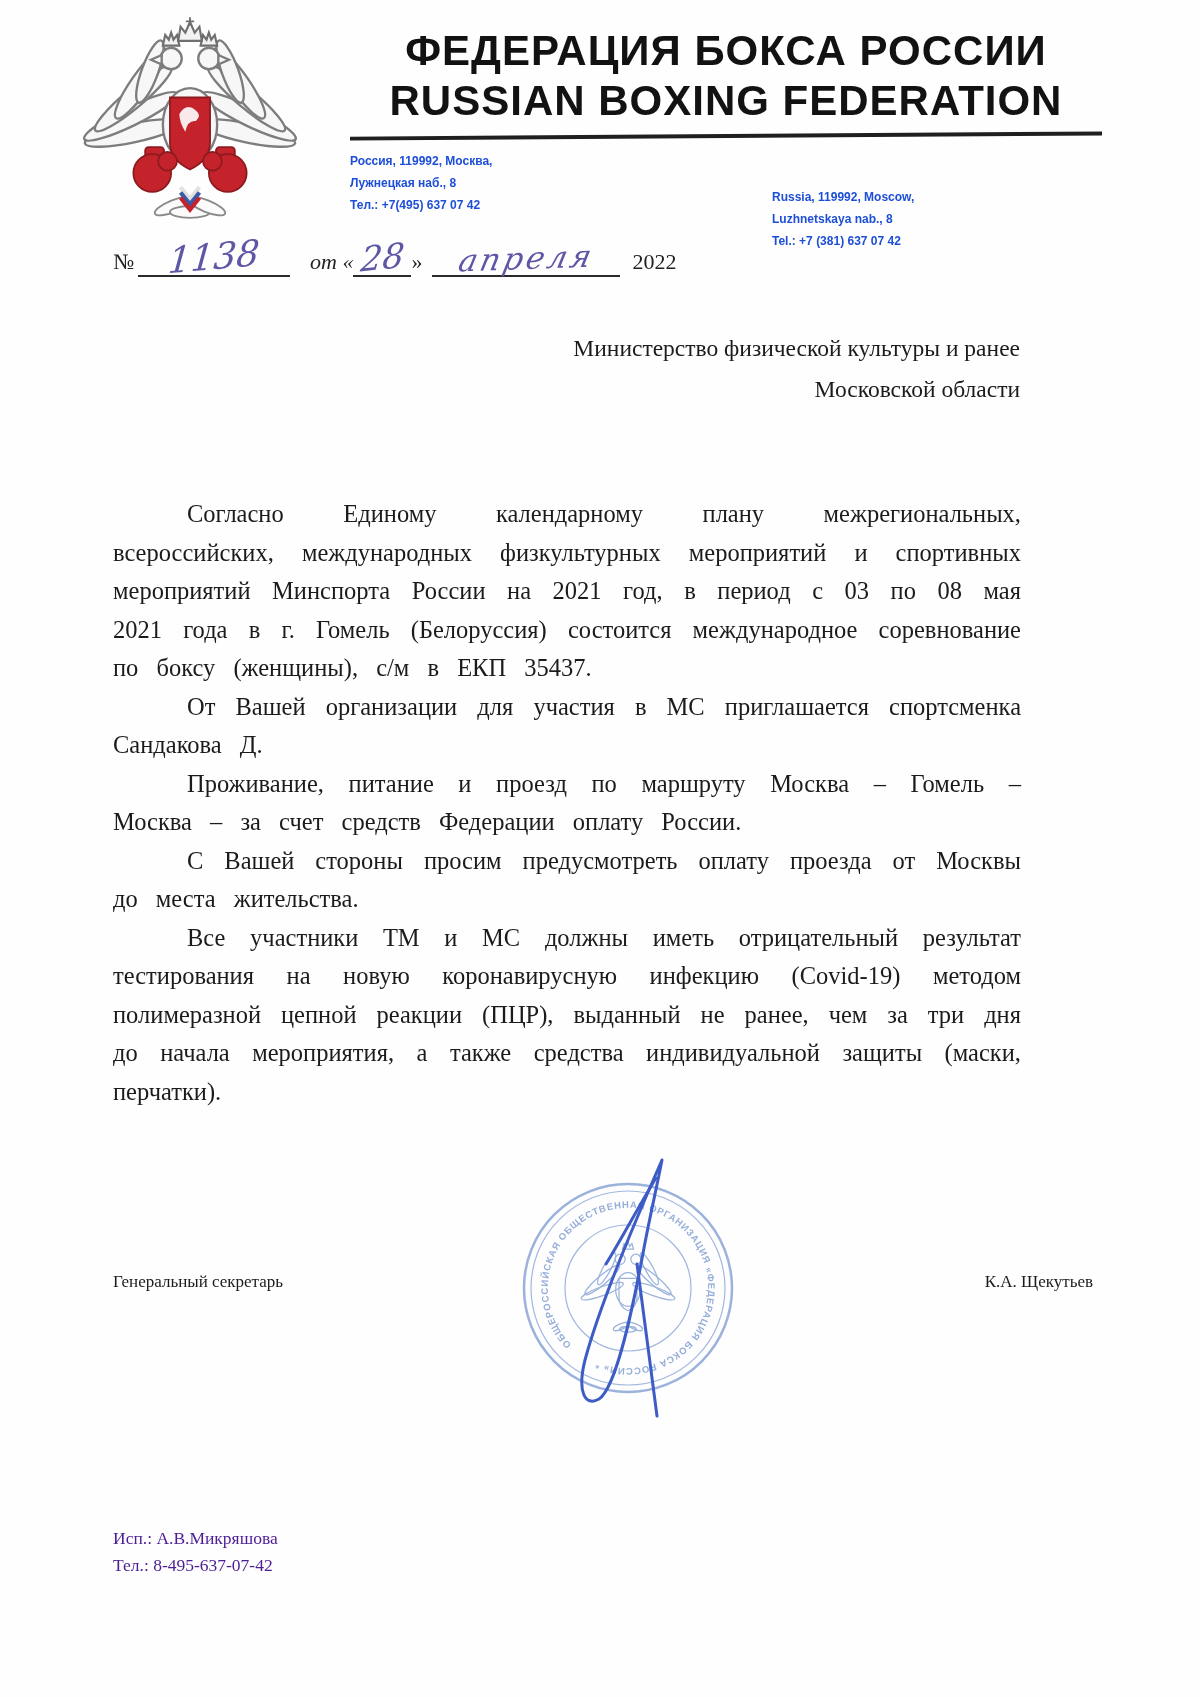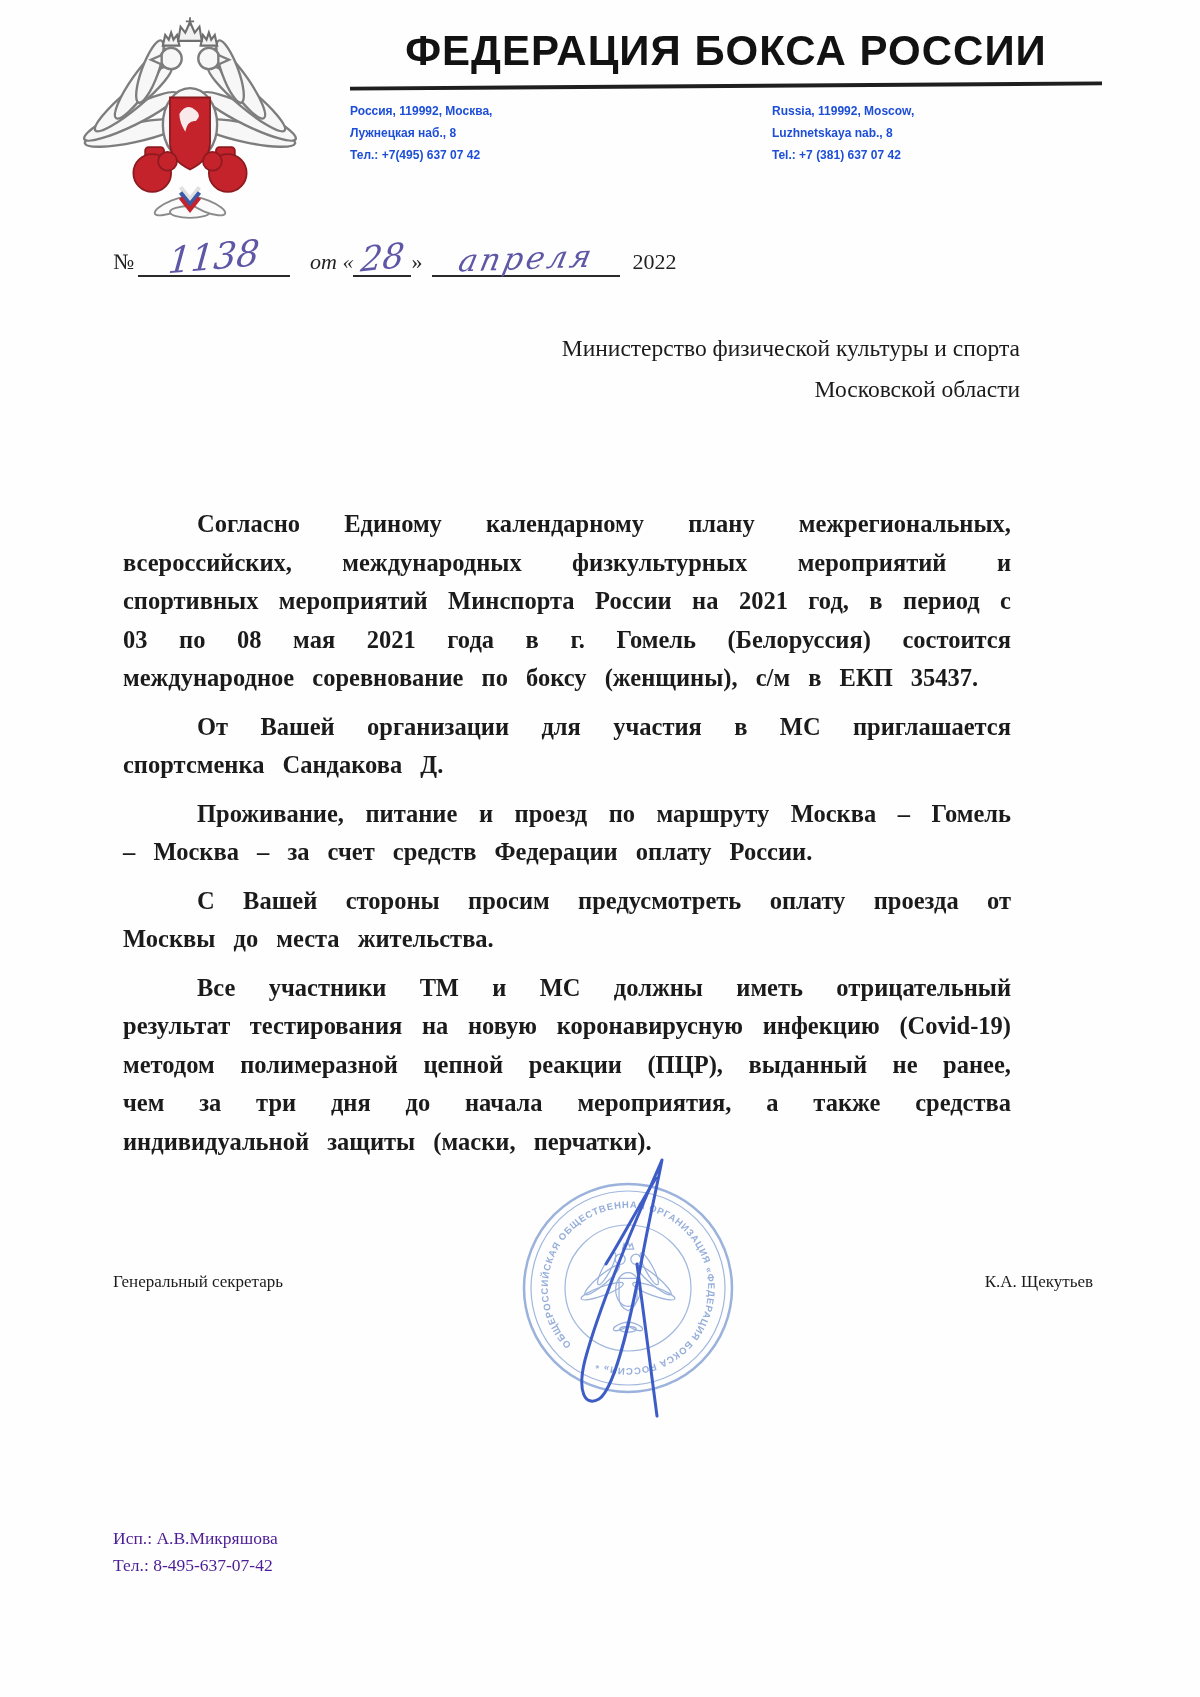--- a/index.html
+++ b/index.html
@@ -25,21 +25,21 @@
   .title-ru,.title-en{
     font-family:"Liberation Sans", sans-serif;
     font-weight:700;font-size:42px;line-height:50px;
     letter-spacing:1px;color:#121212;text-align:center;white-space:nowrap;
   }
   .head-rule{height:4px;background:#1f1f1f;margin-top:8px;transform:rotate(-0.4deg);}
   .addresses{display:flex;justify-content:space-between;margin-top:12px;
     font-family:"Liberation Sans", sans-serif;font-weight:700;
     font-size:12px;line-height:22px;color:#1d4ed8;}
   .addr-col{white-space:nowrap;}
-  .addr-en{width:330px;}
+  .addr-en{width:330px;margin-top:36px;}
   
   .ref-line{
     position:absolute;left:113px;top:235px;
     display:flex;align-items:flex-end;
     font-size:22px;color:#222;height:42px;
   }
   .ref-typed{padding-bottom:2px;white-space:pre;}
   .blank{border-bottom:2px solid #2a2a2a;text-align:center;position:relative;}
   .blank-number{width:152px;margin-left:4px;}
   .blank-day{width:58px;}
@@ -54,21 +54,21 @@
   
   .recipient{
     position:absolute;right:180px;top:328px;
     text-align:right;font-size:23.5px;line-height:41px;white-space:nowrap;
   }
   
   .body-text{
     position:absolute;left:113px;top:495px;width:908px;
     font-size:24.5px;line-height:38.5px;text-align:justify;word-spacing:12px;
   }
-  .body-text p{margin:10px;text-indent:74px;font-weight:bold;}
+  .body-text p{margin:0;text-indent:74px;}
   
   .sig-row{
     position:absolute;left:113px;top:1272px;width:980px;
     display:flex;justify-content:space-between;
     font-size:17px;white-space:nowrap;
   }
   
   .stamp{position:absolute;left:486px;top:1146px;width:284px;height:284px;}
   .stamp-stroke{stroke:var(--stamp-blue);fill:none;}
   .stamp-text{fill:var(--stamp-blue);font-family:"Liberation Sans", sans-serif;
@@ -145,20 +145,21 @@
       <g>
         <path d="M92,146 l8,10 8,-10" stroke="#e0e0e0" stroke-width="3.5" fill="none"></path>
         <path d="M92,150.5 l8,10 8,-10" stroke="#3a5aa8" stroke-width="3.5" fill="none"></path>
         <path d="M92,155 l8,10 8,-10" stroke="#c4232b" stroke-width="3.5" fill="none"></path>
       </g>
     </svg>
   </div>
 
   <div class="head-right">
     <div class="title-ru">ФЕДЕРАЦИЯ БОКСА РОССИИ</div>
+    <div class="title-en">RUSSIAN BOXING FEDERATION</div>
     <div class="head-rule"></div>
     <div class="addresses">
       <div class="addr-col">
         <div>Россия, 119992, Москва,</div>
         <div>Лужнецкая наб., 8</div>
         <div>Тел.: +7(495) 637 07 42</div>
       </div>
       <div class="addr-col addr-en">
         <div>Russia, 119992, Moscow,</div>
         <div>Luzhnetskaya nab., 8</div>
@@ -177,21 +178,21 @@
       <span class="handwriting hw-day">28</span>
     </span>
     <span class="ref-typed">»</span>
     <span class="blank blank-month">
       <span class="handwriting hw-month">апреля</span>
     </span>
     <span class="ref-typed">2022</span>
   </div>
 
   <div class="recipient">
-    <div>Министерство физической культуры и спорта</div>
+    <div>Министерство физической культуры и ранее</div>
     <div>Московской области</div>
   </div>
 
   <div class="body-text">
     <p>Согласно Единому календарному плану межрегиональных, всероссийских, международных физкультурных мероприятий и спортивных мероприятий Минспорта России на 2021 год, в период с 03 по 08 мая 2021 года в г. Гомель (Белоруссия) состоится международное соревнование по боксу (женщины), с/м в ЕКП 35437.</p>
     <p>От Вашей организации для участия в МС приглашается спортсменка Сандакова Д.</p>
     <p>Проживание, питание и проезд по маршруту Москва – Гомель – Москва – за счет средств Федерации оплату России.</p>
     <p>С Вашей стороны просим предусмотреть оплату проезда от Москвы до места жительства.</p>
     <p>Все участники ТМ и МС должны иметь отрицательный результат тестирования на новую коронавирусную инфекцию (Covid-19) методом полимеразной цепной реакции (ПЦР), выданный не ранее, чем за три дня до начала мероприятия, а также средства индивидуальной защиты (маски, перчатки).</p>
   </div>

